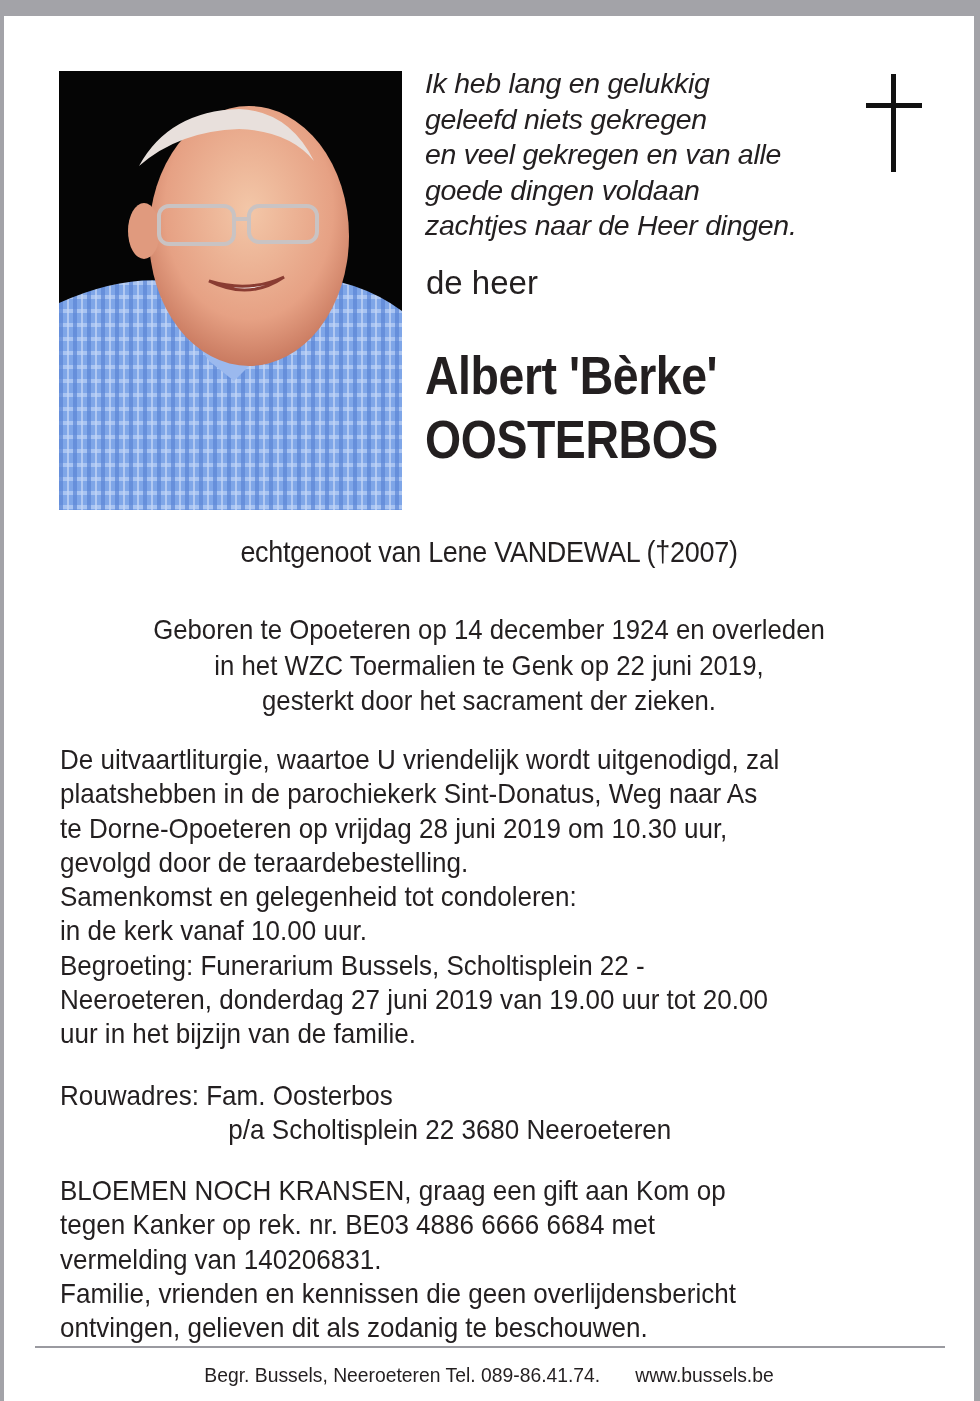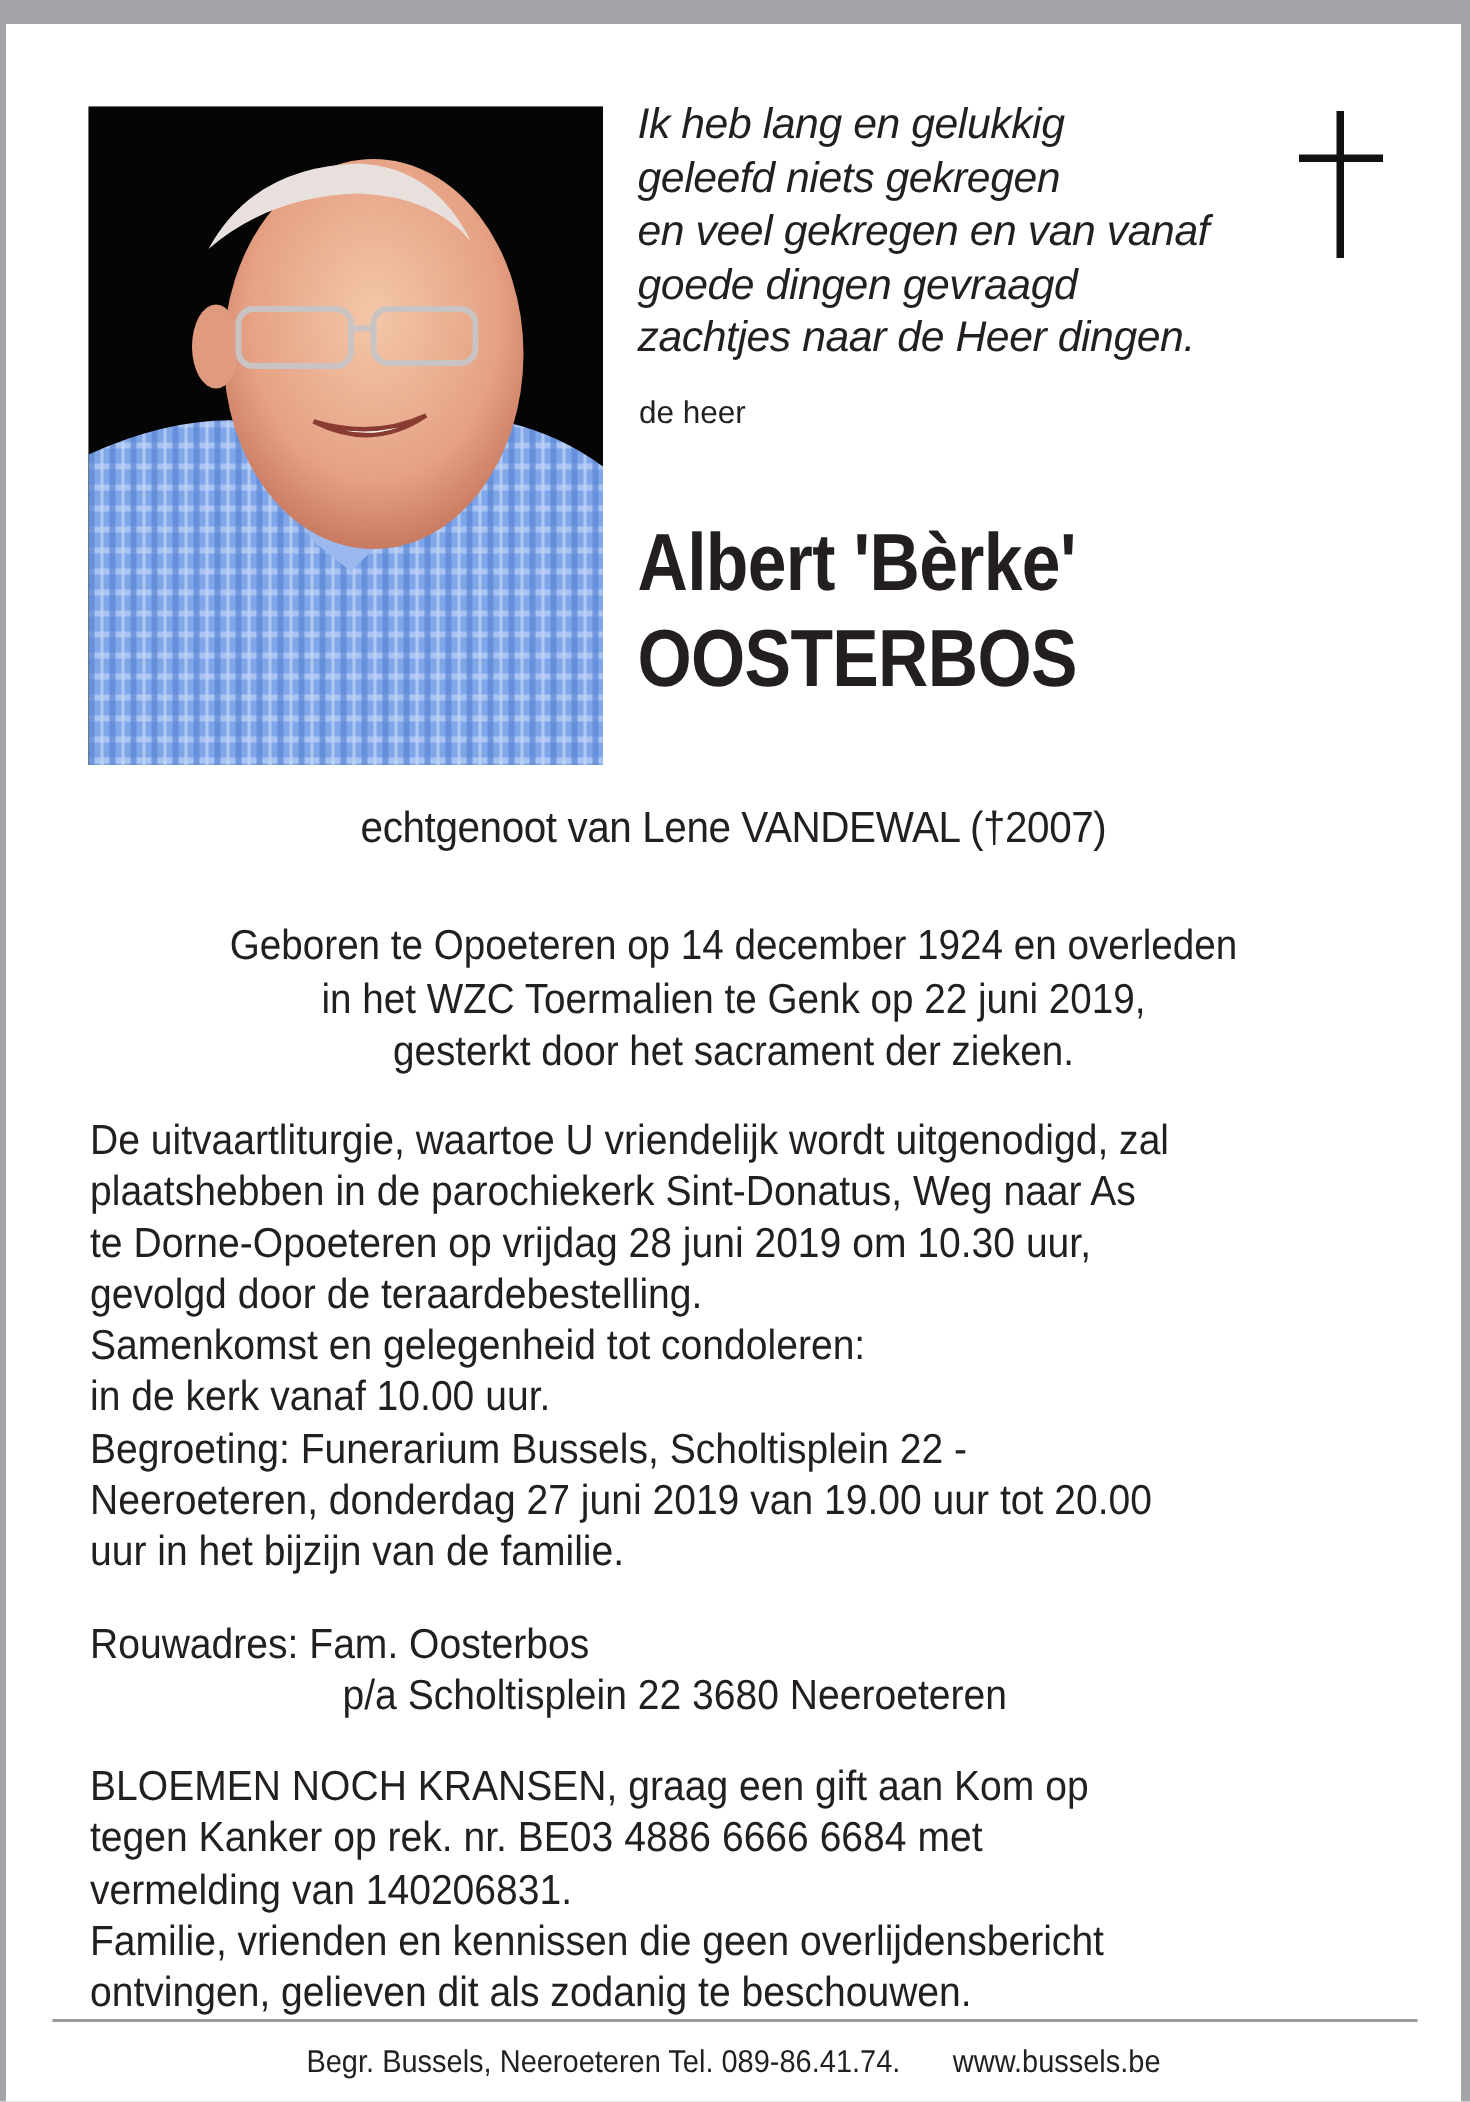--- a/index.html
+++ b/index.html
@@ -5,21 +5,21 @@
   html, body { margin: 0; padding: 0; }
   body { width: 980px; height: 1401px; background: #a3a3a8; position: relative; overflow: hidden; font-family: "Liberation Sans", sans-serif; color: #231f20; }
   .page { position: absolute; left: 4px; top: 16px; width: 970px; height: 1391px; background: #ffffff; }
   .abs { position: absolute; }
   .photo { left: 55px; top: 55px; width: 343px; height: 439px; background: #050505; overflow: hidden; }
   .photo svg { display: block; }
   .poem { left: 421px; top: 50px; font-style: italic; font-size: 28.5px; line-height: 35.5px; letter-spacing: -0.3px; }
   .cross { left: 862px; top: 58px; width: 56px; height: 98px; }
   .cross .v { position: absolute; left: 25px; top: 0; width: 5px; height: 98px; background: #111; }
   .cross .h { position: absolute; left: 0; top: 29px; width: 56px; height: 5px; background: #111; }
-  .title { left: 422px; top: 248px; font-size: 21px; }
+  .title { left: 422px; top: 248px; font-size: 33px; }
   .name { left: 421px; top: 327px; font-weight: bold; font-size: 54px; line-height: 64px; letter-spacing: -0.5px; transform: scaleX(0.86); transform-origin: left top; white-space: nowrap; }
   .spouse { left: 0; width: 970px; top: 520px; text-align: center; font-size: 29px; letter-spacing: -0.3px; transform: scaleX(0.93); transform-origin: center top; }
   .born { left: 0; width: 970px; top: 596px; text-align: center; font-size: 28px; line-height: 35.5px; transform: scaleX(0.92); transform-origin: center top; }
   .block { left: 56px; width: 880px; font-size: 28px; line-height: 34.3px; transform: scaleX(0.93); transform-origin: left top; white-space: nowrap; }
   .funeral { top: 727px; }
   .address { top: 1063px; }
   .address .indent { padding-left: 181px; }
   .flowers { top: 1158px; }
   .rule { left: 31px; top: 1330px; width: 910px; height: 2px; background: #9a9aa0; }
   .footer { left: 0; width: 970px; top: 1347px; text-align: center; font-size: 21px; transform: scaleX(0.92); transform-origin: center top; }
@@ -54,22 +54,22 @@
       <rect x="100" y="135" width="75" height="38" rx="10" fill="none" stroke="#c9c3c3" stroke-width="4"></rect>
       <rect x="190" y="135" width="68" height="36" rx="10" fill="none" stroke="#c9c3c3" stroke-width="4"></rect>
       <line x1="175" y1="148" x2="190" y2="148" stroke="#c9c3c3" stroke-width="4"></line>
       <path d="M150 210 Q190 230 225 206 Q190 222 150 210 Z" fill="#ffffff" stroke="#8a3c32" stroke-width="3"></path>
     </svg>
   </div>
 
   <div class="abs poem">
     <div>Ik heb lang en gelukkig</div>
     <div>geleefd niets gekregen</div>
-    <div>en veel gekregen en van vanaf</div>
-    <div>goede dingen gevraagd</div>
+    <div>en veel gekregen en van alle</div>
+    <div>goede dingen voldaan</div>
     <div>zachtjes naar de Heer dingen.</div>
   </div>
 
   <div class="abs cross">
     <div class="v"></div>
     <div class="h"></div>
   </div>
 
   <div class="abs title">de heer</div>
 

